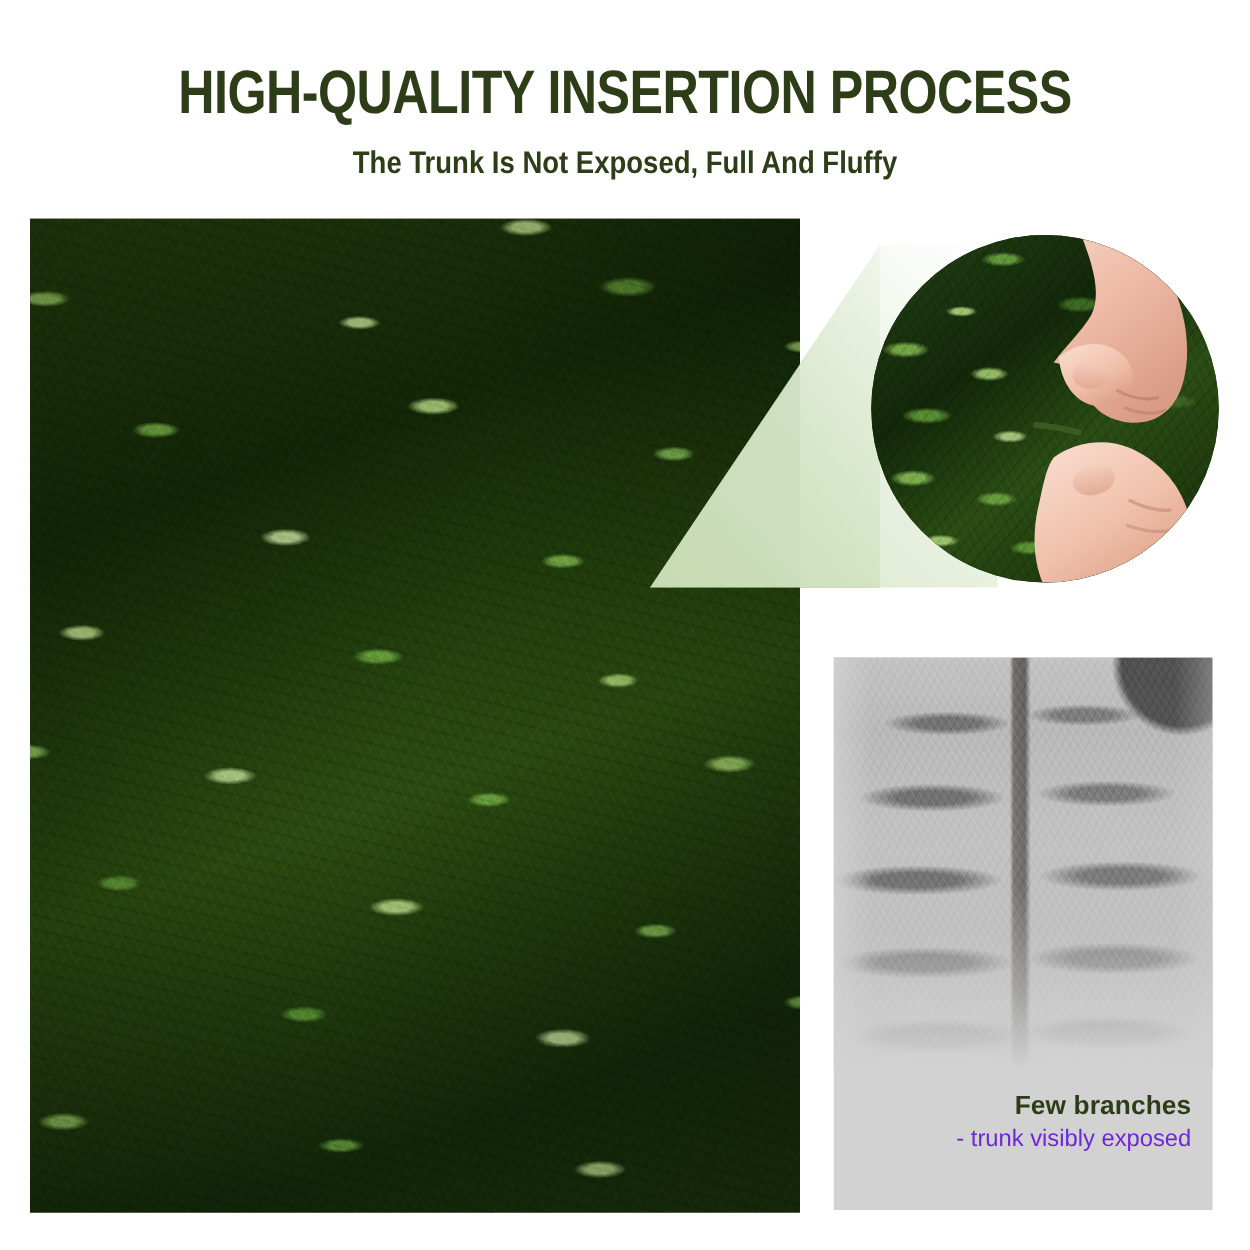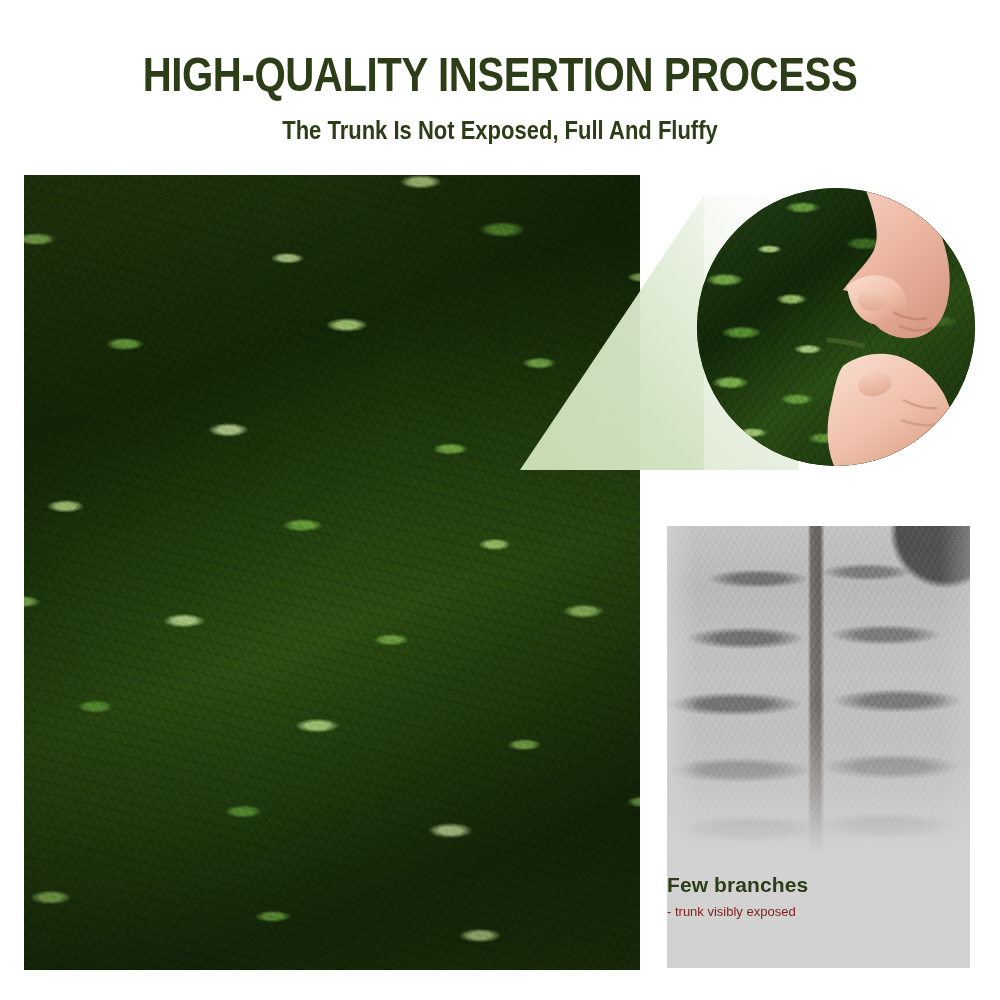--- a/index.html
+++ b/index.html
@@ -272,35 +272,35 @@
       rgba(210,210,210,0) 10%,
       rgba(210,210,210,0) 90%,
       rgba(210,210,210,.35) 100%);
   }
 
   .grey-caption {
     position: absolute;
     left: 0;
     bottom: 44px;
     width: 286px;
-    text-align: left;
+    text-align: right;
   }
   .grey-caption-title {
     color: #2c3d17;
     font-family: "Liberation Sans", sans-serif;
     font-weight: 700;
     font-size: 21px;
     line-height: 27px;
     letter-spacing: .1px;
   }
   .grey-caption-sub {
-    color: #7f1d1d;
+    color: #6d28d9;
     font-family: "Liberation Sans", sans-serif;
     font-weight: 400;
-    font-size: 13px;
+    font-size: 19px;
     line-height: 24px;
     margin-top: 2px;
   }
 </style>
 </head>
 <body>
 
 <div id="page">
 
   <div class="header">

